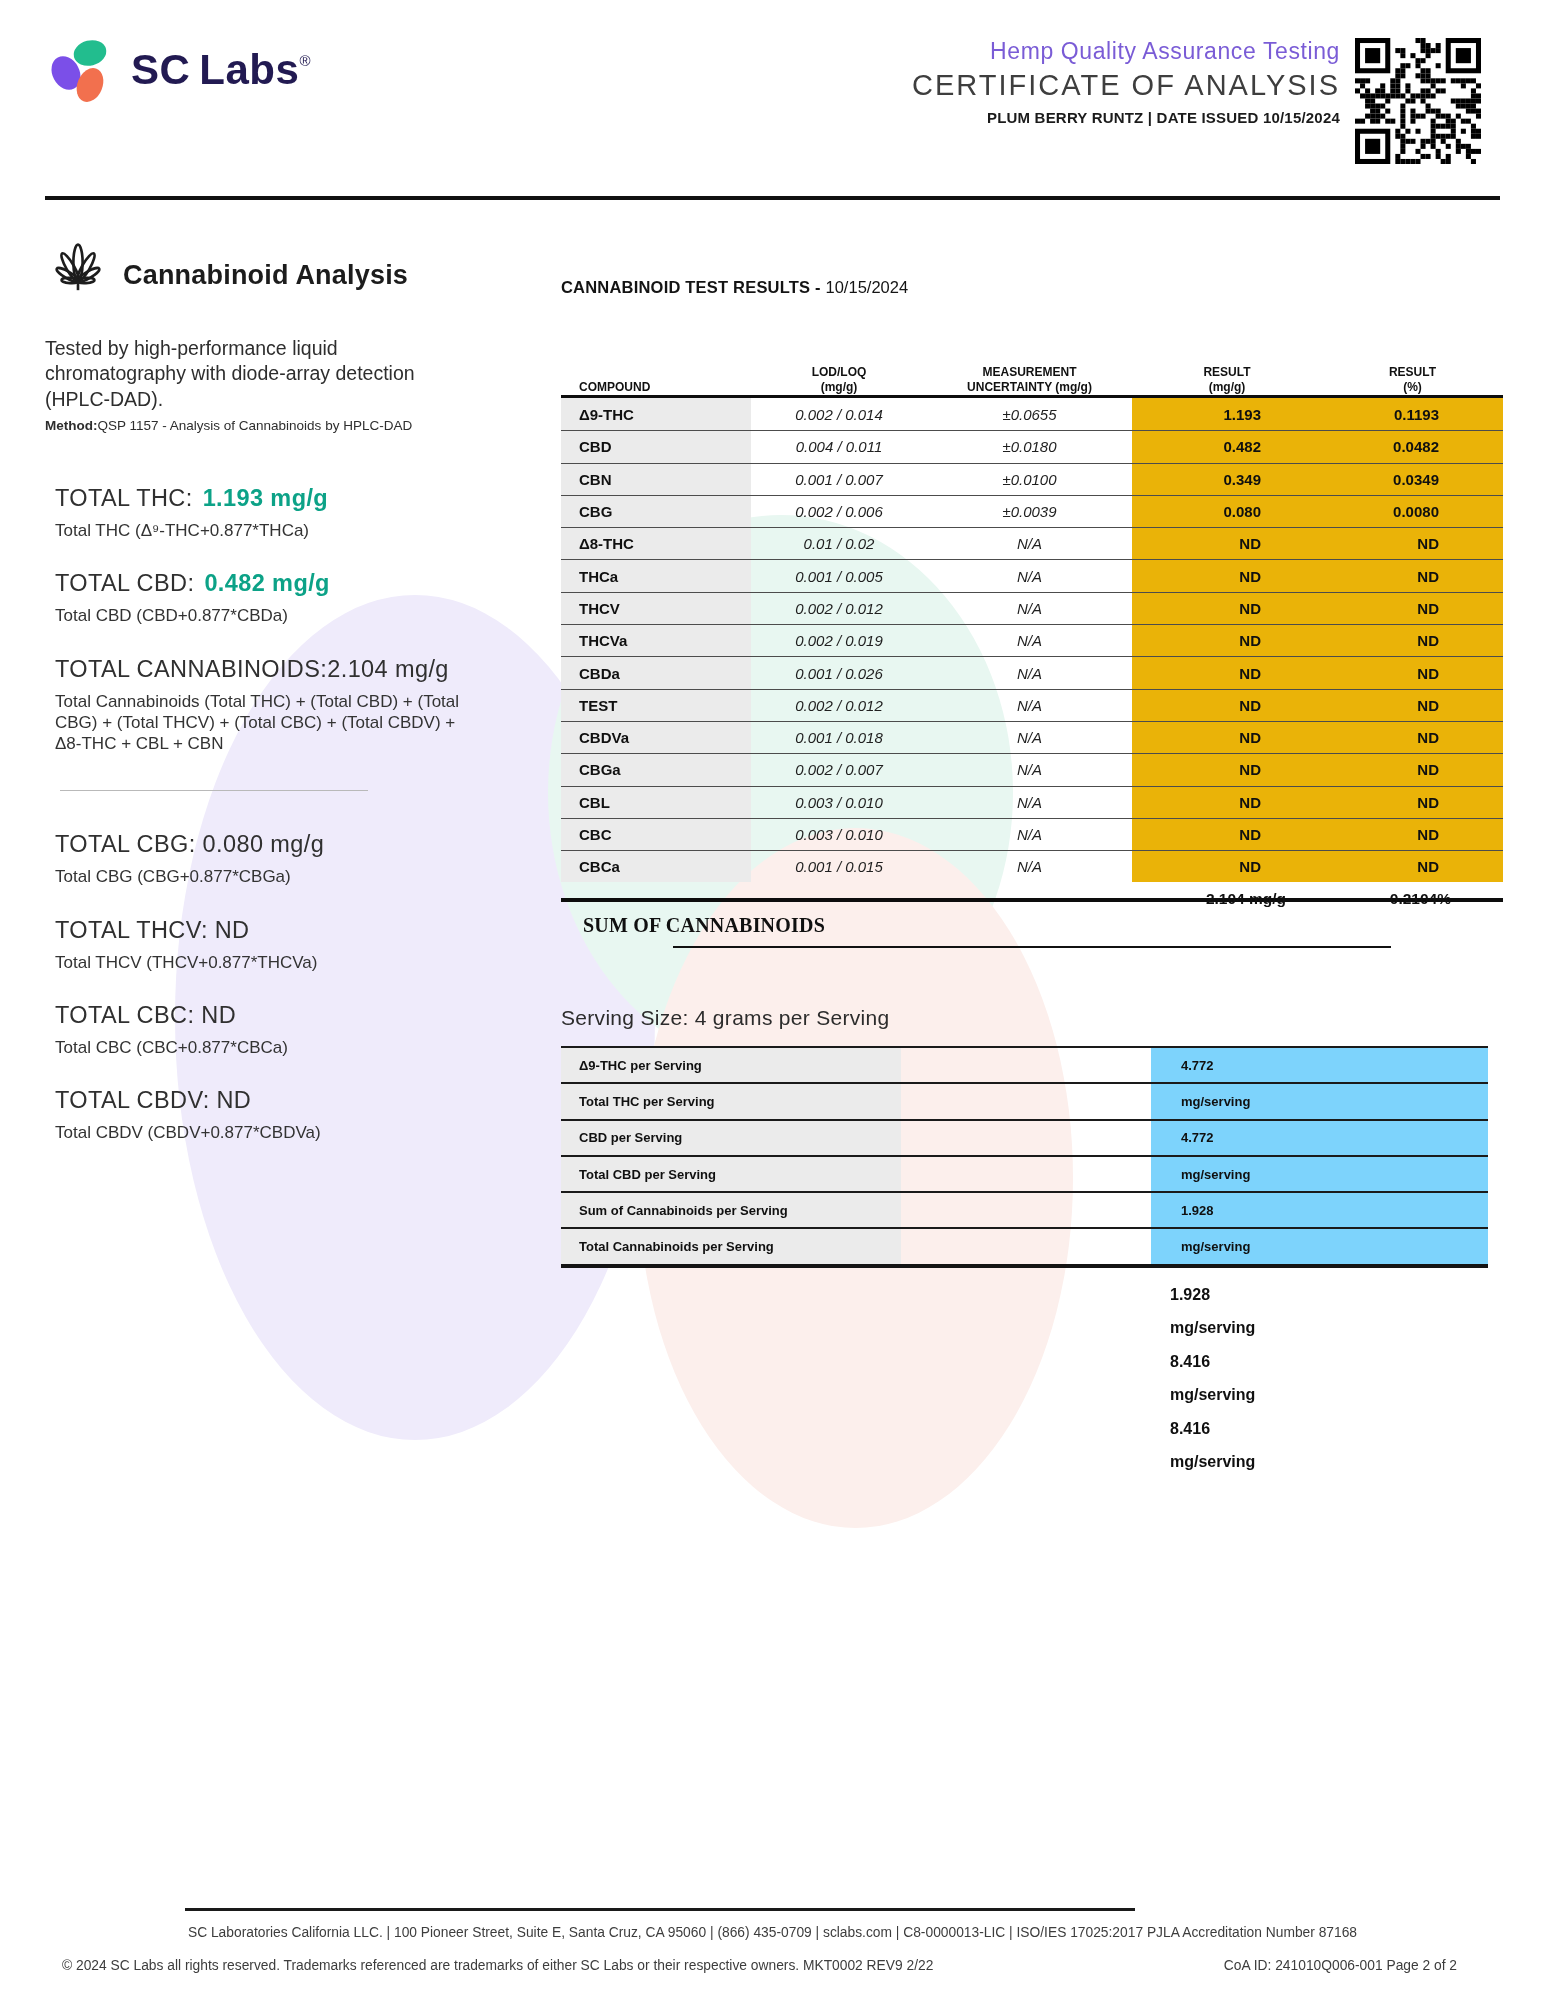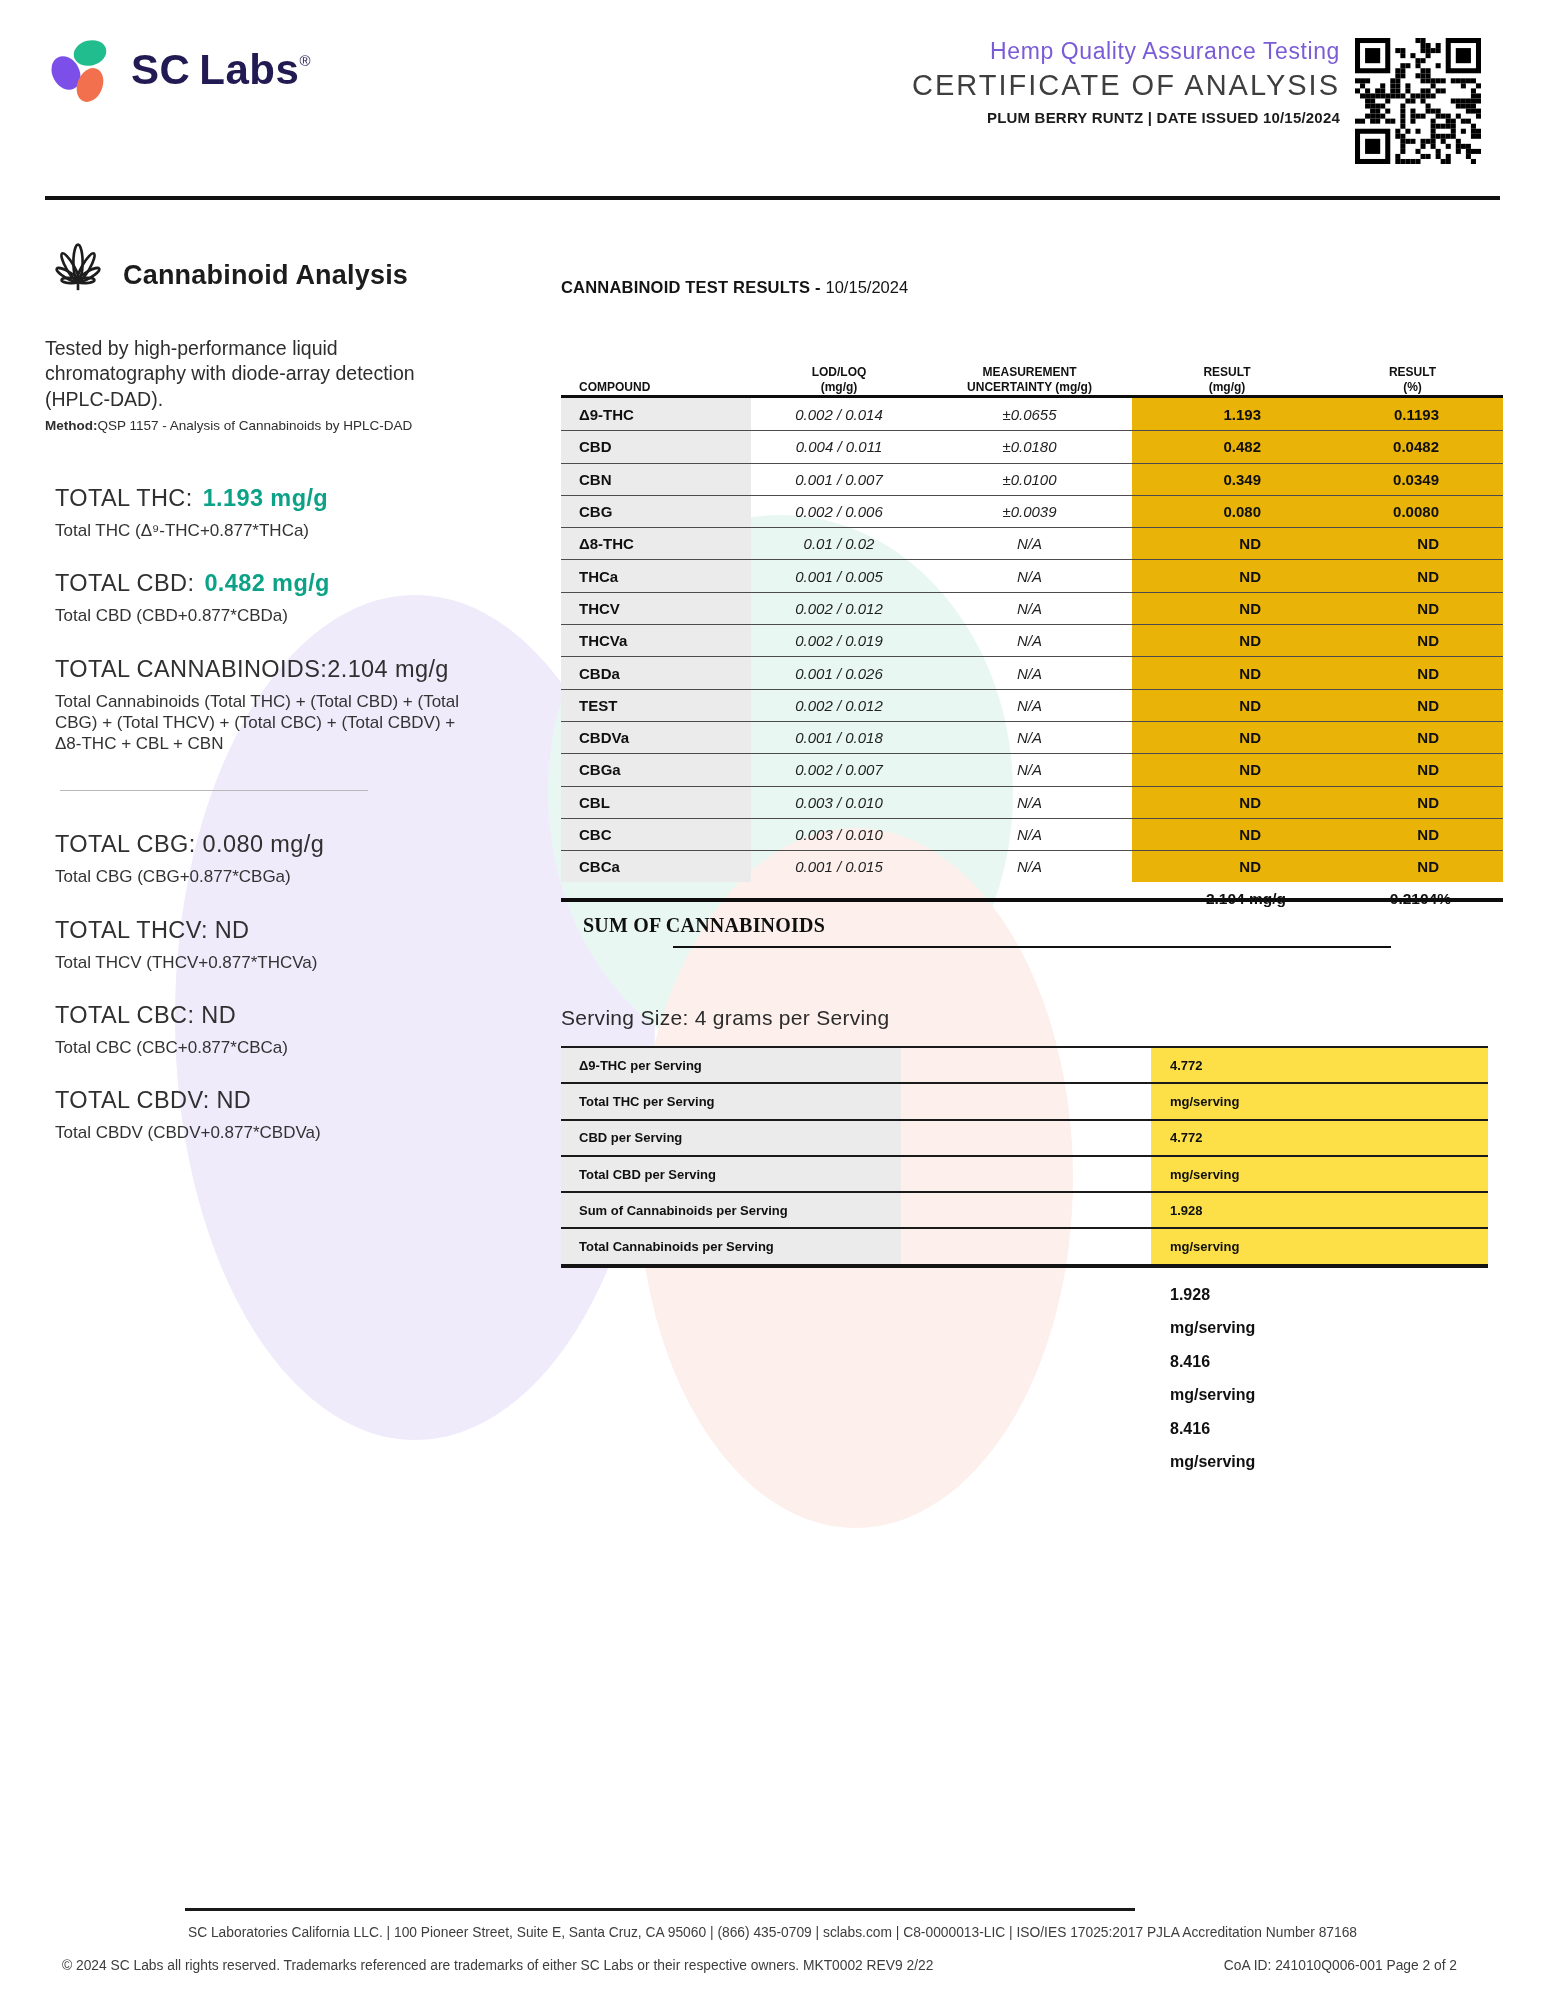--- a/index.html
+++ b/index.html
@@ -65,21 +65,21 @@
   .sum-underline{position:absolute;left:112px;top:64px;width:718px;height:1.5px;background:#111;}
 
   
   .serving{position:absolute;left:561px;top:1006px;width:927px;z-index:2;}
   .serving-heading{font-size:21px;color:#2c2c2c;letter-spacing:0.3px;}
   .serv-table{margin-top:16px;border-bottom:4px solid #141414;}
   .serv-row{display:grid;grid-template-columns:340px 250px 337px;height:36.3px;}
   .serv-row .scell{border-top:2.5px solid #1a1a1a;display:flex;align-items:center;font-size:13px;}
   .s-label{background:#ebebeb;padding-left:18px;font-weight:700;color:#101010;}
   .s-mid{background:transparent;}
-  .s-value{background:#fde047;padding-left:19px;font-weight:700;color:#101010;}
+  .s-value{background:#7dd3fc;padding-left:30px;font-weight:700;color:#101010;}
   .overflow{position:absolute;left:1170px;top:1278px;z-index:2;}
   .ov-line{font-size:16px;font-weight:700;color:#101010;line-height:33.4px;}
 
   
   .footer-rule{position:absolute;left:185px;top:1908px;width:950px;height:2.5px;background:#1a1a1a;z-index:2;}
   .footer-1{position:absolute;left:45px;top:1925px;width:1455px;text-align:center;font-size:13.8px;color:#3d3d3d;z-index:2;}
   .footer-2{position:absolute;left:62px;top:1958px;right:88px;display:flex;justify-content:space-between;
             font-size:13.8px;color:#3d3d3d;z-index:2;}
   svg{display:block;}
 </style>

